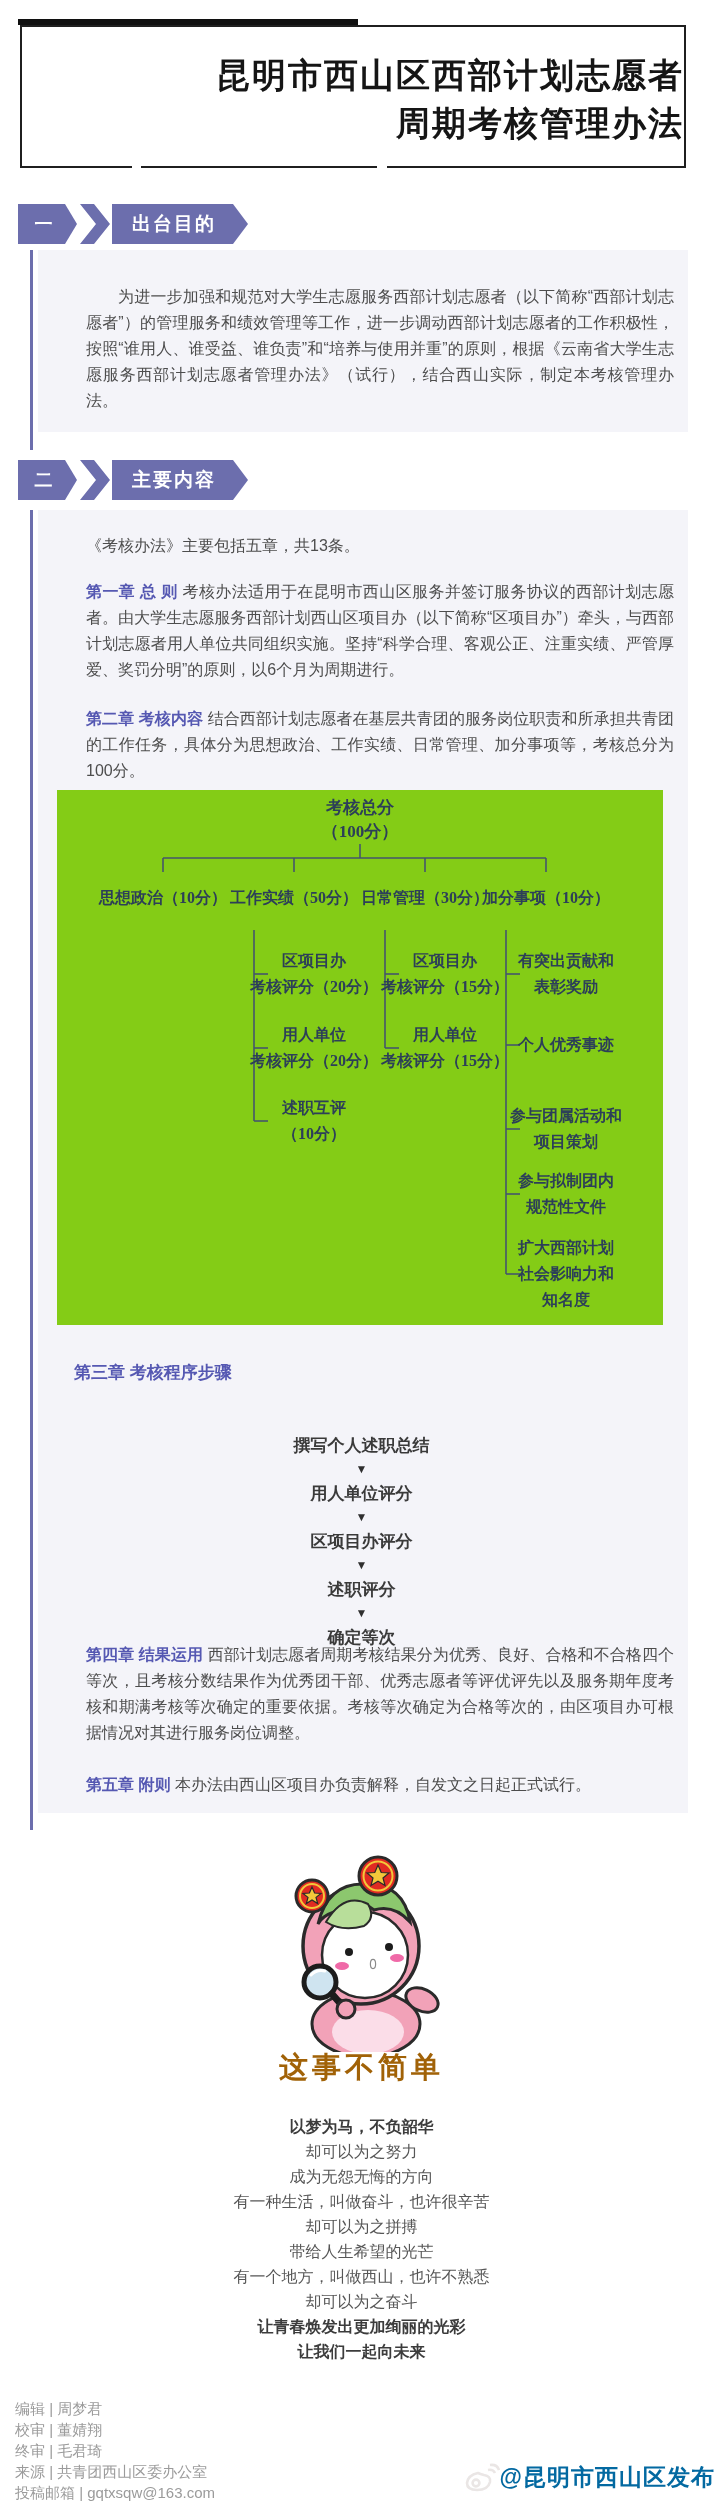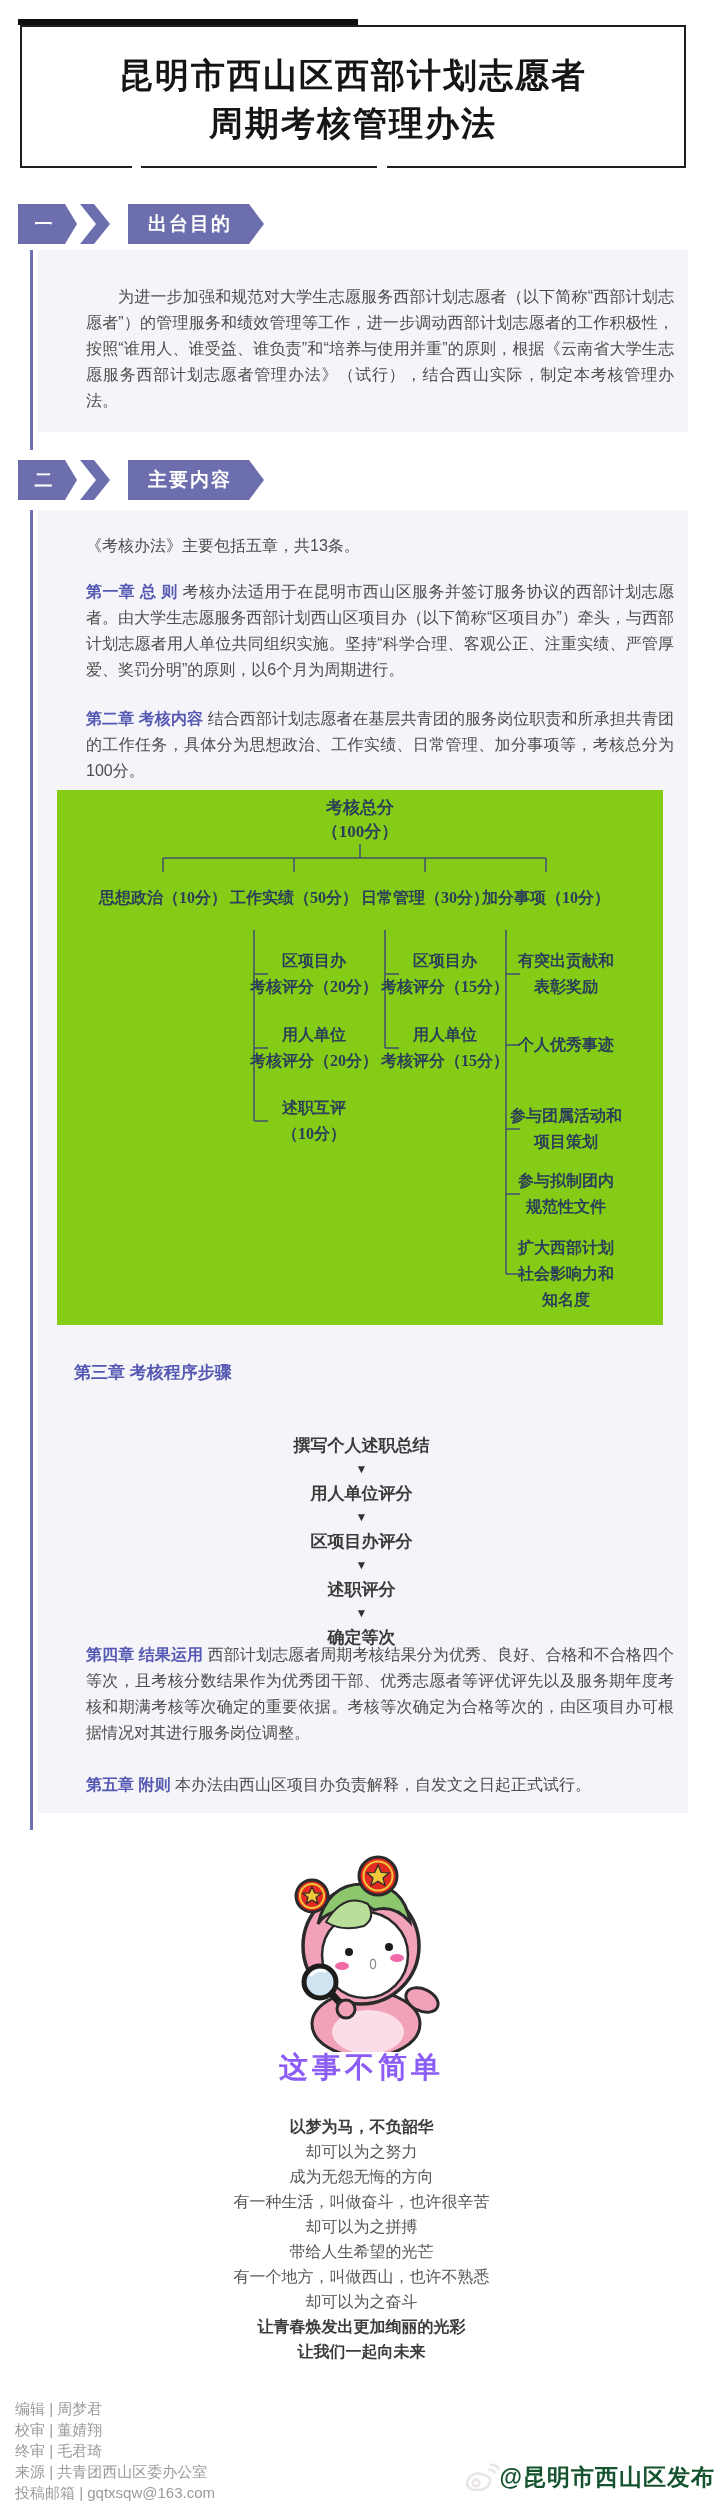--- a/index.html
+++ b/index.html
@@ -1,33 +1,33 @@
 <!DOCTYPE html>
 <html><head>
 <meta charset="utf-8">
 <style>
   html,body{margin:0;padding:0;background:#ffffff;}
   .page{position:relative;width:723px;height:2511px;background:#fff;overflow:hidden;
         font-family:"Liberation Sans","DejaVu Sans",sans-serif;color:#4d4d4d;}
   
   .title-topbar{position:absolute;left:18px;top:19px;width:340px;height:6px;background:#101010;}
   .title-box{position:absolute;left:20px;top:25px;width:666px;height:143px;box-sizing:border-box;
-             border:2px solid #1f1f1f;background:#fff;text-align:center;padding-top:25px;
+             border:2px solid #1f1f1f;background:#fff;text-align:right;padding-top:25px;
              font-family:"Liberation Serif","DejaVu Serif",serif;font-weight:bold;
              font-size:34px;line-height:48px;color:#151515;letter-spacing:2px;}
   .notch{position:absolute;top:165px;height:8px;background:#fff;}
   
   .band{position:absolute;left:18px;width:420px;height:40px;}
   .band .num{position:absolute;left:0;top:0;width:59px;height:40px;background:#6c6ead;
              clip-path:polygon(0 0,47px 0,59px 20px,47px 40px,0 40px);
              color:#fff;font-weight:bold;font-size:18px;display:flex;align-items:center;justify-content:center;
              padding-right:8px;box-sizing:border-box;}
   .band .sep{position:absolute;left:62px;top:0;width:30px;height:40px;background:#6c6ead;
              clip-path:polygon(0 0,14px 0,30px 20px,14px 40px,0 40px,16px 20px);}
-  .band .label-box{position:absolute;left:110px;top:0;width:136px;height:40px;background:#6c6ead;
+  .band .label-box{position:absolute;left:94px;top:0;width:136px;height:40px;background:#6c6ead;
              clip-path:polygon(0 0,121px 0,136px 20px,121px 40px,0 40px);
              color:#fff;font-weight:bold;font-size:19px;letter-spacing:2px;
              display:flex;align-items:center;justify-content:center;padding-right:12px;box-sizing:border-box;}
   
   .aline{position:absolute;left:30px;width:3px;background:#6c6ead;}
   .lblock{position:absolute;left:38px;width:650px;background:#f4f4f9;}
   .para{position:absolute;left:74px;width:588px;margin:12px;font-size:16px;line-height:26px;
         text-align:justify;color:#4d4d4d;}
   .indent{text-indent:2em;}
   .chap-title{font-weight:bold;color:#5558b2;}
@@ -40,28 +40,28 @@
   .titem{position:absolute;text-align:center;font-size:16px;line-height:26px;}
   .titem span{display:block;}
   
   .chap3{position:absolute;left:74px;top:1360px;margin:0;font-size:17px;}
   .flow{position:absolute;left:0;top:1392px;width:723px;text-align:center;margin-top:41px;}
   .fstep{font-size:17px;font-weight:bold;color:#3a3a3a;line-height:25px;}
   .farrow{font-size:12px;color:#2f2f2f;line-height:23px;}
   
   .mascot{position:absolute;left:256px;top:1852px;width:210px;height:200px;}
   .caption{position:absolute;left:0;top:2048px;width:723px;text-align:center;
-           font-size:29px;font-weight:bold;color:#8b5cf6;letter-spacing:4px;}
+           font-size:29px;font-weight:bold;color:#a16207;letter-spacing:4px;}
   .poem{position:absolute;left:0;top:2114px;width:723px;text-align:center;
         font-size:16px;line-height:25px;color:#575757;}
   .poem .pl-bold{font-weight:bold;color:#3c3c3c;}
   
   .footer{position:absolute;left:15px;top:2398px;font-size:15px;line-height:21px;color:#9b9b9b;}
   .watermark{position:absolute;right:8px;top:2462px;display:flex;align-items:center;
-             color:#14532d;font-size:23px;font-weight:bold;letter-spacing:1px;}
+             color:#0369a1;font-size:23px;font-weight:bold;letter-spacing:1px;}
 </style>
 </head>
 <body>
 
 <div class="page">
 
   <div class="title-topbar"></div>
   <div class="title-box">
     <div>昆明市西山区西部计划志愿者</div>
     <div>周期考核管理办法</div>

